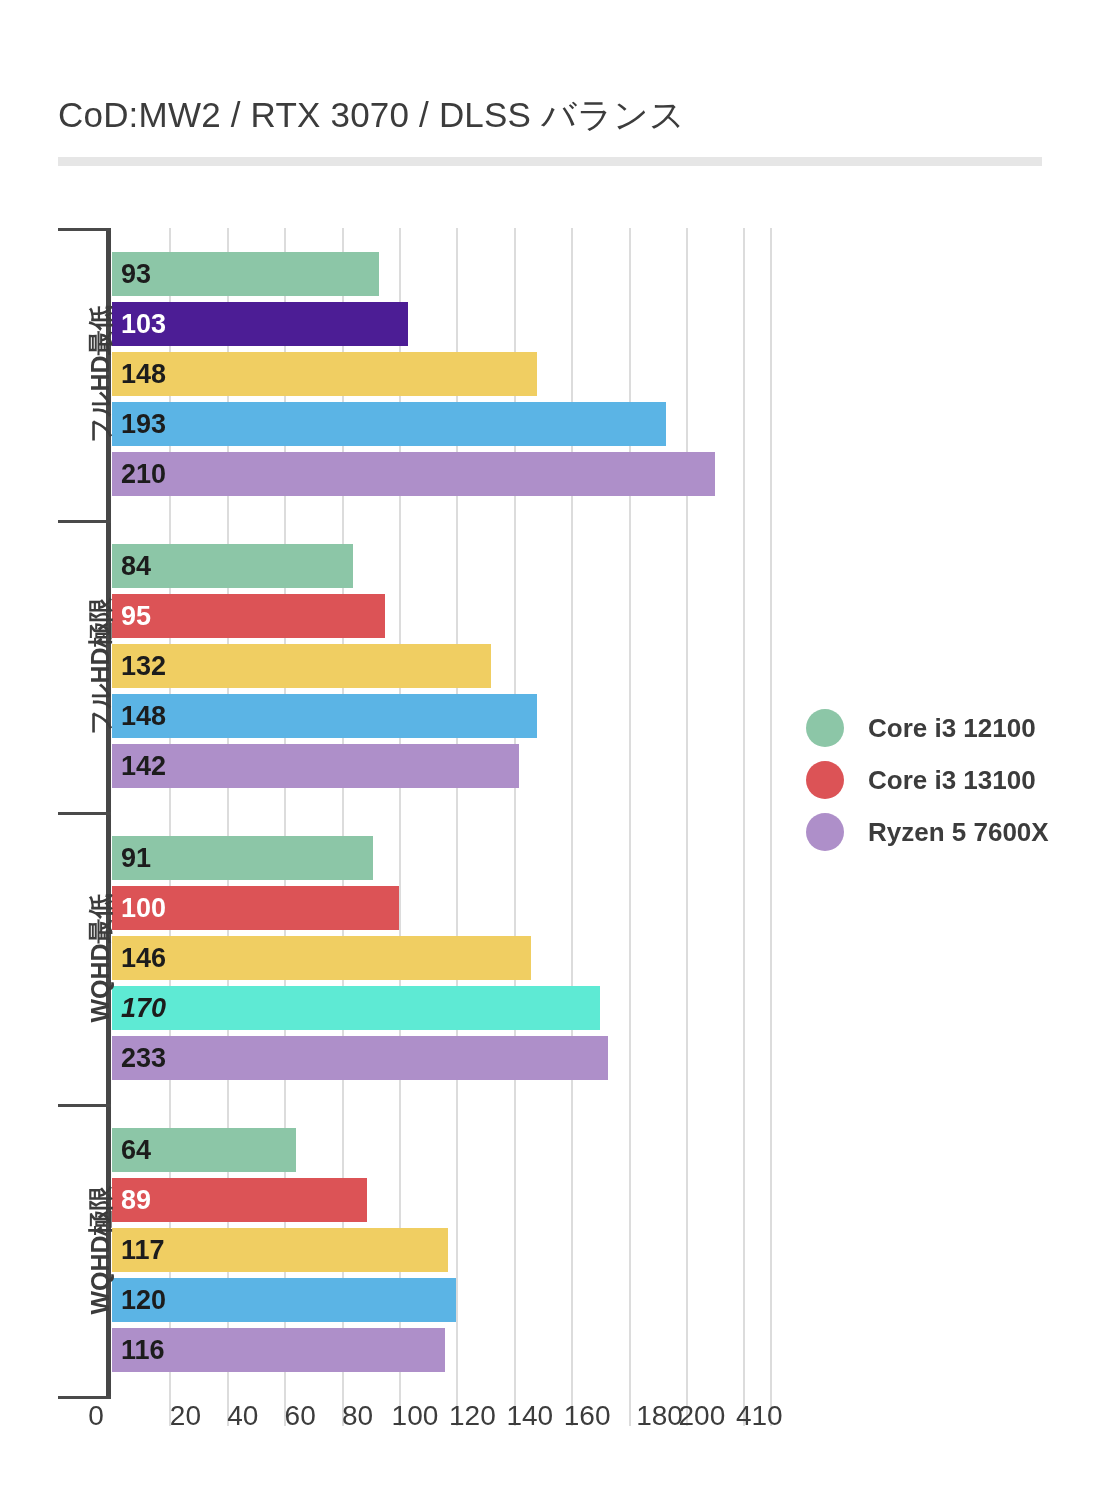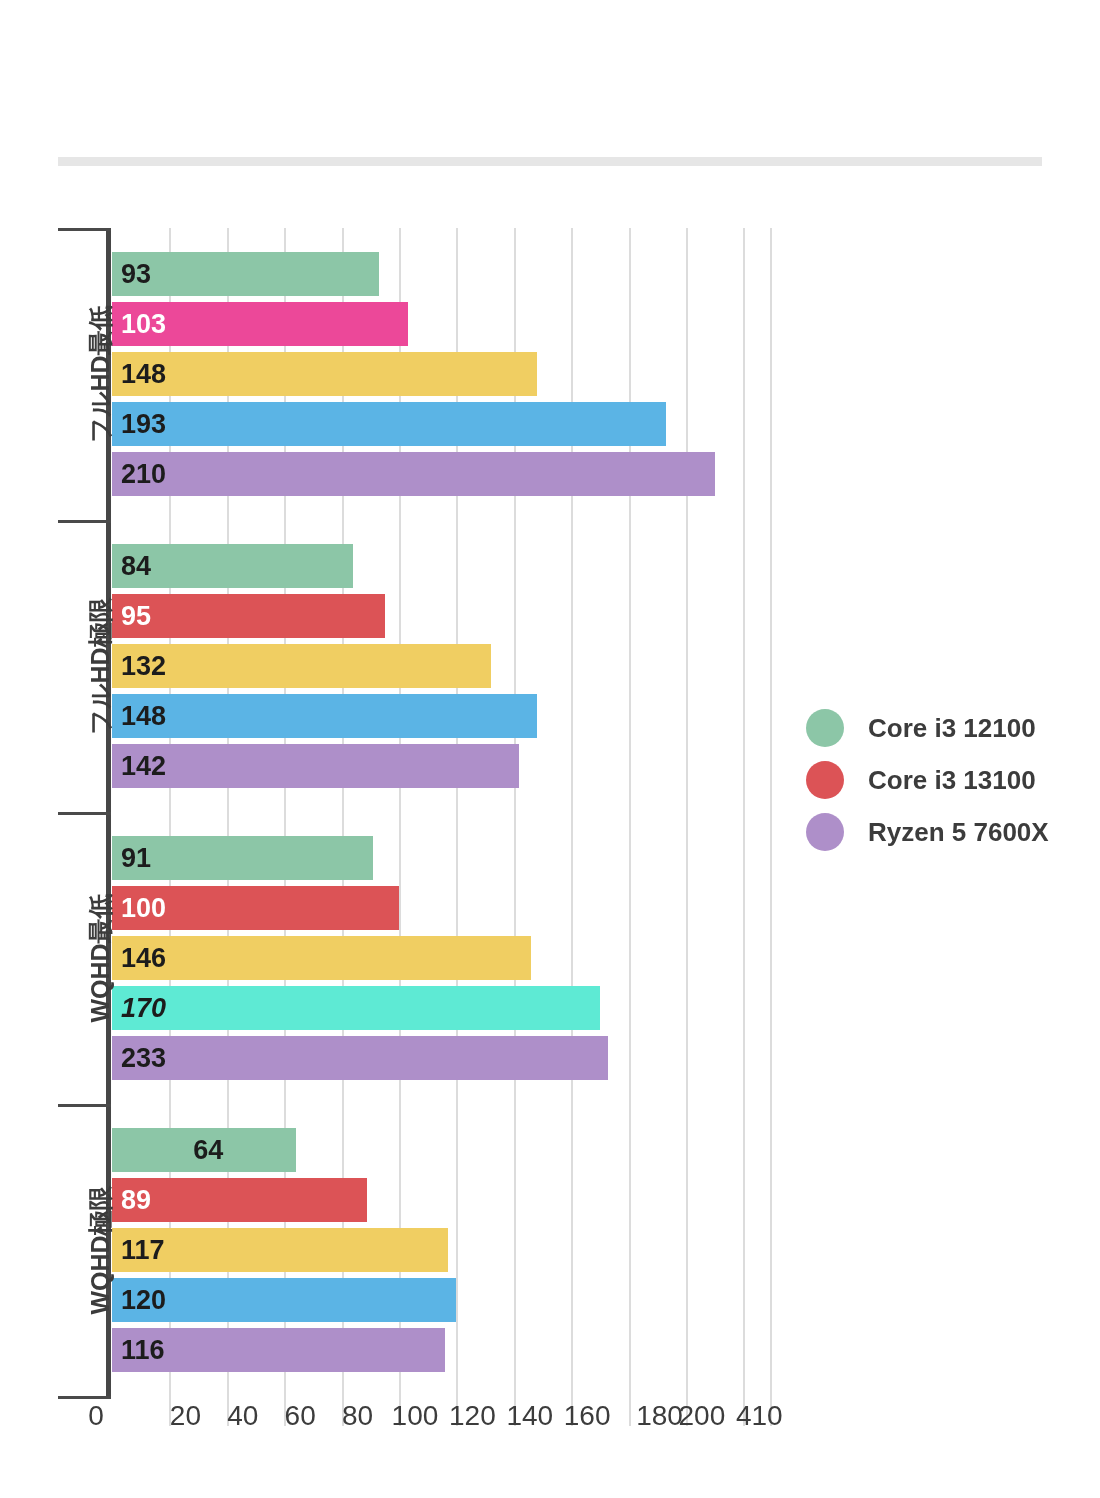--- a/index.html
+++ b/index.html
@@ -145,20 +145,21 @@
     font-weight: 700;
     color: #3c3c3c;
     white-space: nowrap;
   }
 </style>
 </head>
 <body>
 
 <div id="chart-area">
 
+  <div id="chart-title">CoD:MW2 / RTX 3070 / DLSS バランス</div>
 
   <div id="title-rule"></div>
 
   <div id="plot">
     <div id="gridlines">
         <div class="gridline" style="left: 57.3913px;"></div>
         <div class="gridline" style="left: 114.783px;"></div>
         <div class="gridline" style="left: 172.174px;"></div>
         <div class="gridline" style="left: 229.565px;"></div>
         <div class="gridline" style="left: 286.957px;"></div>
@@ -167,21 +168,21 @@
         <div class="gridline" style="left: 459.13px;"></div>
         <div class="gridline" style="left: 516.522px;"></div>
         <div class="gridline" style="left: 573.913px;"></div>
         <div class="gridline" style="left: 631.304px;"></div>
         <div class="gridline" style="left: 658px;"></div>
       </div>
     <div id="bars">
         <div class="bar" style="top: 24px; width: 266.87px; background: rgb(140, 198, 167);">
           <span class="bar-label dark">93</span>
         </div>
-        <div class="bar" style="top: 74px; width: 295.565px; background: #ec4899;">
+        <div class="bar" style="top: 74px; width: 295.565px; background: #4c1d95;">
           <span class="bar-label light">103</span>
         </div>
         <div class="bar" style="top: 124px; width: 424.696px; background: rgb(240, 206, 98);">
           <span class="bar-label dark">148</span>
         </div>
         <div class="bar" style="top: 174px; width: 553.826px; background: rgb(91, 180, 229);">
           <span class="bar-label dark">193</span>
         </div>
         <div class="bar" style="top: 224px; width: 602.609px; background: rgb(174, 143, 201); text-align: center;">
           <span class="bar-label dark">210</span>
@@ -209,21 +210,21 @@
         </div>
         <div class="bar" style="top: 708px; width: 418.957px; background: rgb(240, 206, 98);">
           <span class="bar-label dark">146</span>
         </div>
         <div class="bar" style="top: 758px; width: 487.826px; background: #5eead4; font-style: italic;">
           <span class="bar-label dark">170</span>
         </div>
         <div class="bar" style="top: 808px; width: 496.435px; background: rgb(174, 143, 201);">
           <span class="bar-label dark">233</span>
         </div>
-        <div class="bar" style="top: 900px; width: 183.652px; background: rgb(140, 198, 167); justify-content: center;">
+        <div class="bar" style="top: 900px; width: 183.652px; background: rgb(140, 198, 167);">
           <span class="bar-label dark">64</span>
         </div>
         <div class="bar" style="top: 950px; width: 255.391px; background: rgb(220, 83, 86);">
           <span class="bar-label light">89</span>
         </div>
         <div class="bar" style="top: 1000px; width: 335.739px; background: rgb(240, 206, 98);">
           <span class="bar-label dark">117</span>
         </div>
         <div class="bar" style="top: 1050px; width: 344.348px; background: rgb(91, 180, 229);">
           <span class="bar-label dark">120</span>

